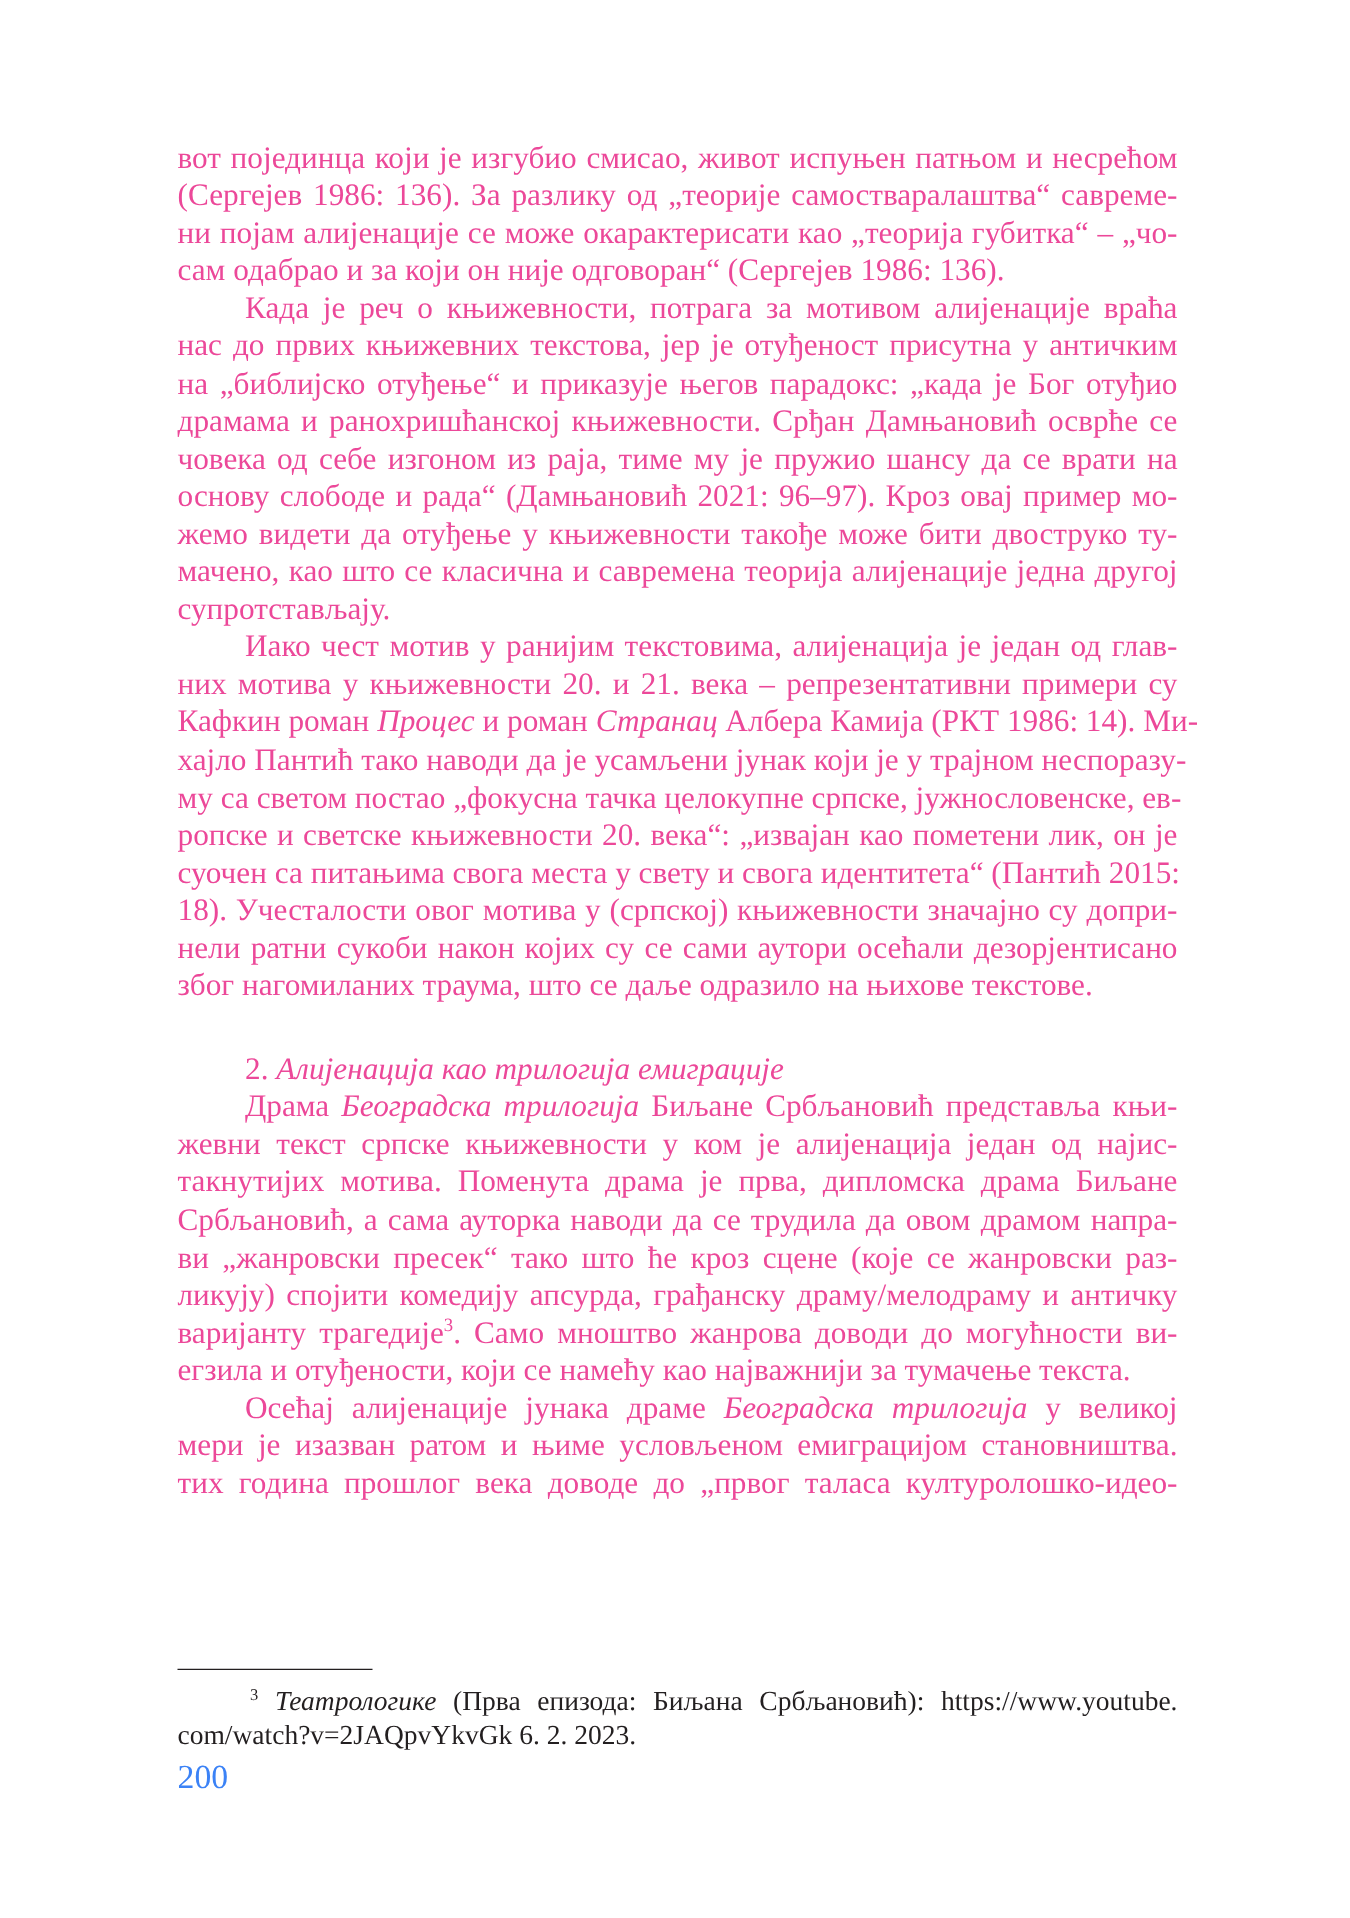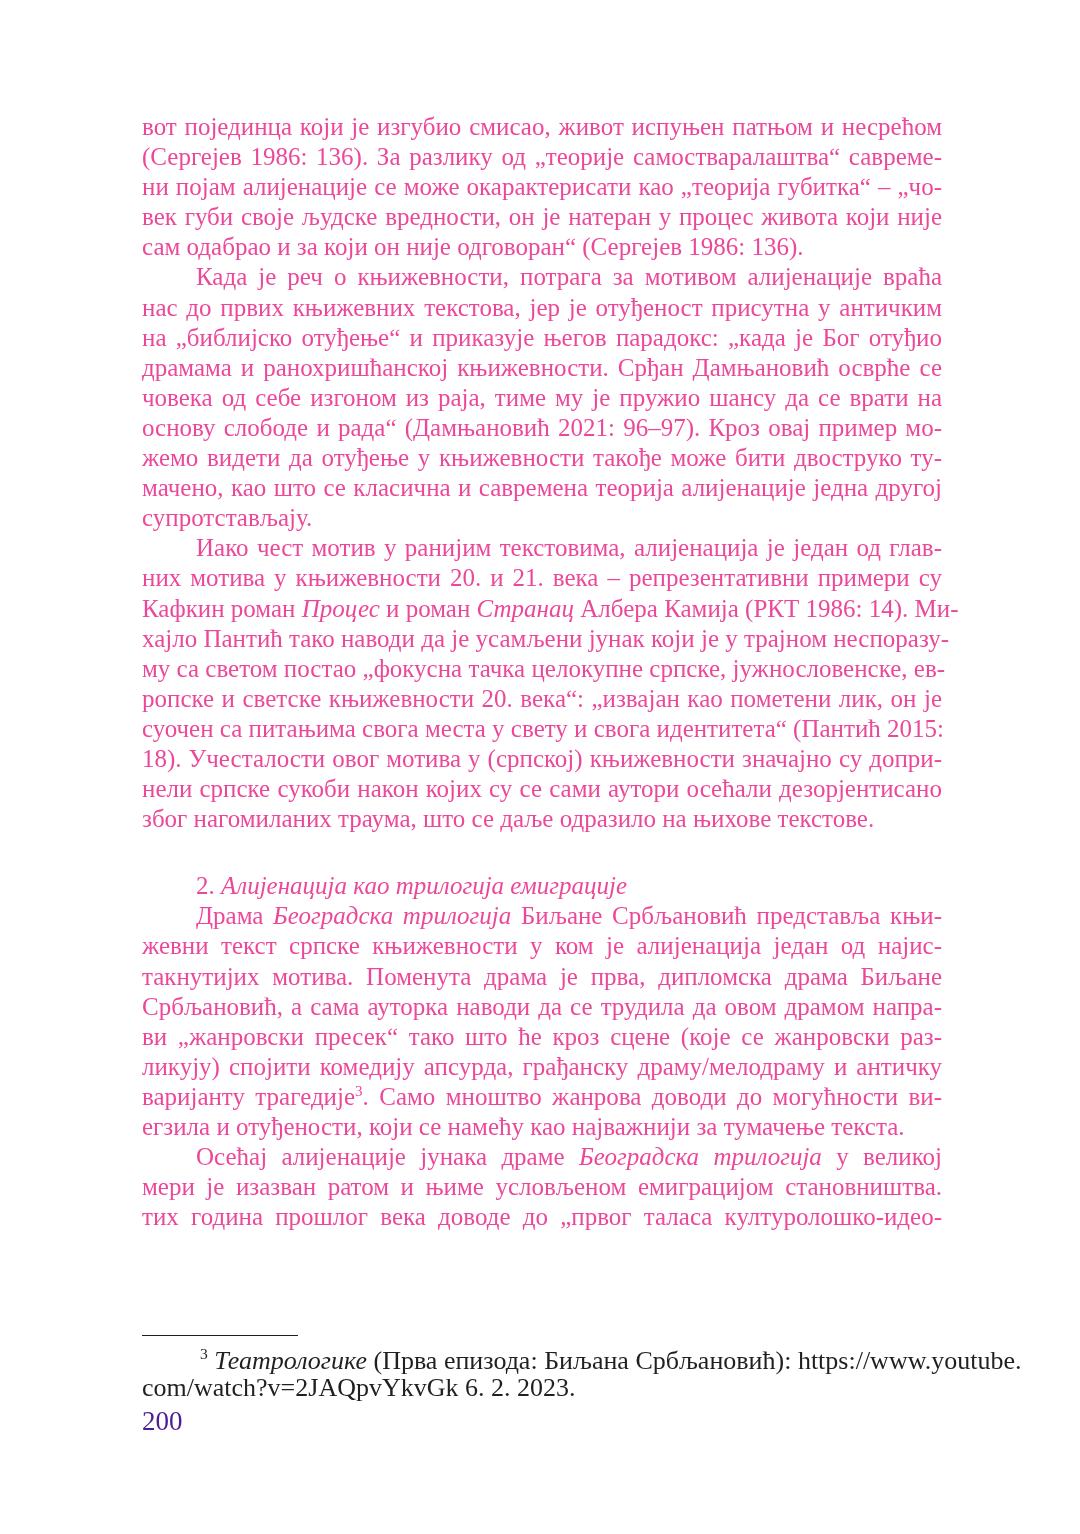--- a/index.html
+++ b/index.html
@@ -18,40 +18,39 @@
     .gap { height: 37px; }
     i { font-style: italic; margin-top: 48px; }
     sup { font-size: 60%; line-height: 0; vertical-align: super; }
     .fn-rule {
       position: absolute; left: 142px; top: 1335px; width: 156px; height: 0;
       border-top: 1.5px solid #231f20;
     }
     .footnote {
       position: absolute; left: 142px; top: 1347px; width: 800px;
       font-family: "Liberation Serif", "DejaVu Serif", serif;
-      color: #231f20; font-size: 26px; line-height: 27px;
+      color: #231f20; font-size: 22px; line-height: 27px;
     }
     .footnote .line { height: 27px; }
     .fn-indent { padding-left: 58px; }
     .page-num {
       position: absolute; left: 142px; top: 1405px;
       font-family: "Liberation Serif", "DejaVu Serif", serif;
-      color: #4c1d95; font-size: 27px; line-height: 32px;
+      color: #3b82f6; font-size: 27px; line-height: 32px;
     }
   </style>
 </head>
 <body>
 
 <div class="page">
 
   <div>
     <span class="line">вот појединца који је изгубио смисао, живот испуњен патњом и несрећом</span>
     <span class="line">(Сергејев 1986: 136). За разлику од „теорије самостваралаштва“ савреме-</span>
     <span class="line">ни појам алијенације се може окарактерисати као „теорија губитка“ – „чо-</span>
-    <span class="line">век губи своје људске вредности, он је натеран у процес живота који није</span>
     <span class="line last">сам одабрао и за који он није одговоран“ (Сергејев 1986: 136).</span>
   </div>
 
   <div>
     <span class="line indent">Када је реч о књижевности, потрага за мотивом алијенације враћа</span>
     <span class="line">нас до првих књижевних текстова, јер је отуђеност присутна у античким</span>
     <span class="line">на „библијско отуђење“ и приказује његов парадокс: „када је Бог отуђио</span>
     <span class="line">драмама и ранохришћанској књижевности. Срђан Дамњановић осврће се</span>
     <span class="line">човека од себе изгоном из раја, тиме му је пружио шансу да се врати на</span>
     <span class="line">основу слободе и рада“ (Дамњановић 2021: 96–97). Кроз овај пример мо-</span>
@@ -62,21 +61,21 @@
 
   <div>
     <span class="line indent">Иако чест мотив у ранијим текстовима, алијенација је један од глав-</span>
     <span class="line">них мотива у књижевности 20. и 21. века – репрезентативни примери су</span>
     <span class="line"><span>Кафкин роман </span><i>Процес</i><span> и роман </span><i>Странац</i><span> Албера Камија (РКТ 1986: 14). Ми-</span></span>
     <span class="line">хајло Пантић тако наводи да је усамљени јунак који је у трајном неспоразу-</span>
     <span class="line">му са светом постао „фокусна тачка целокупне српске, јужнословенске, ев-</span>
     <span class="line">ропске и светске књижевности 20. века“: „извајан као пометени лик, он је</span>
     <span class="line">суочен са питањима свога места у свету и свога идентитета“ (Пантић 2015:</span>
     <span class="line">18). Учесталости овог мотива у (српској) књижевности значајно су допри-</span>
-    <span class="line">нели српске сукоби након којих су се сами аутори осећали дезорјентисано</span>
+    <span class="line">нели ратни сукоби након којих су се сами аутори осећали дезорјентисано</span>
     <span class="line last">због нагомиланих траума, што се даље одразило на њихове текстове.</span>
   </div>
 
   <div class="gap"></div>
 
   <span class="line last indent"><span>2. </span><i>Алијенација као трилогија емиграције</i></span>
 
   <div>
     <span class="line indent"><span>Драма </span><i>Београдска трилогија</i><span> Биљане Србљановић представља књи-</span></span>
     <span class="line">жевни текст српске књижевности у ком је алијенација један од најис-</span>

